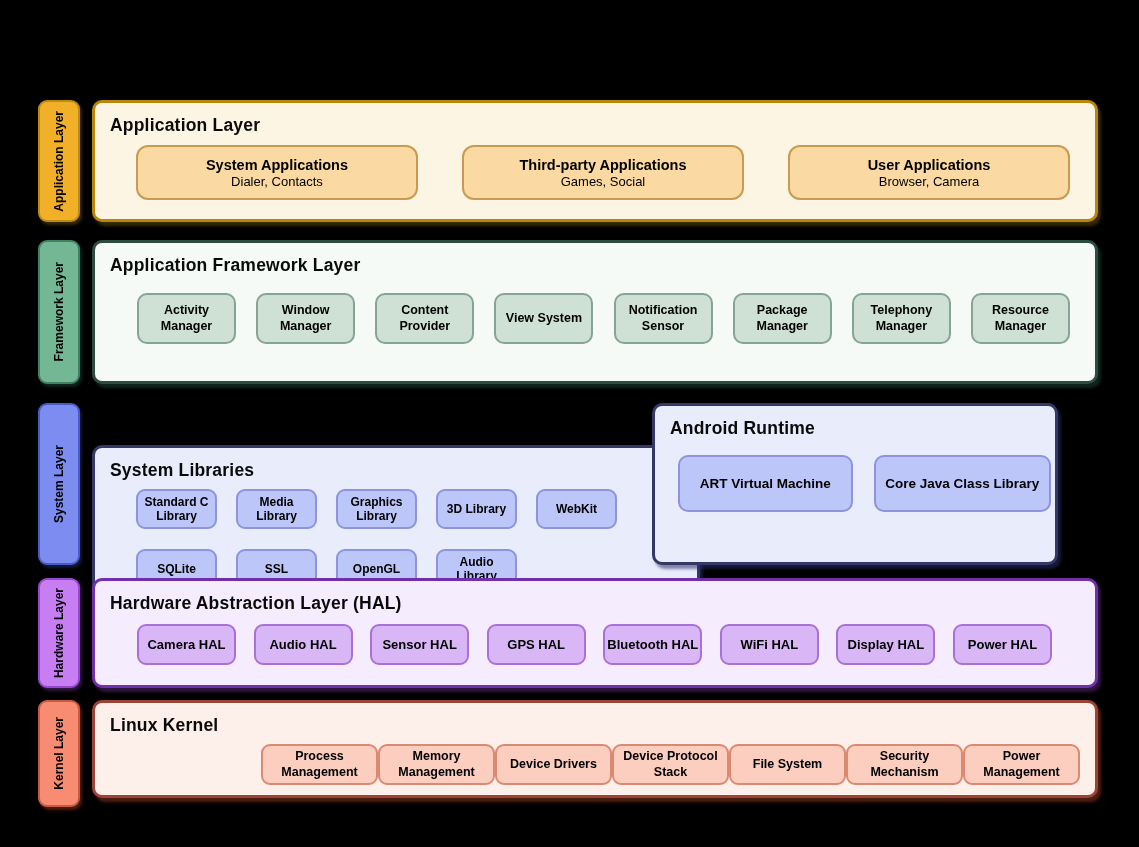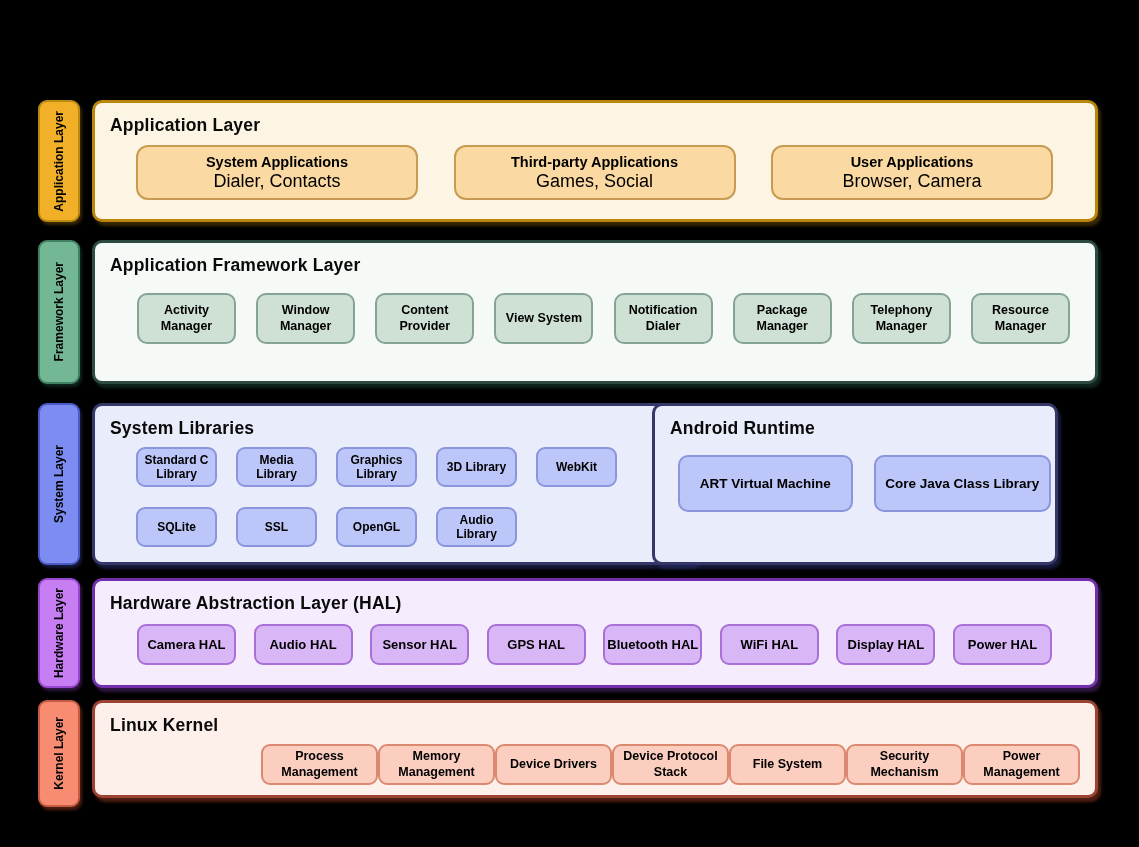--- a/index.html
+++ b/index.html
@@ -43,29 +43,29 @@
   .ptitle{
     margin:0;padding:12px 0 0 15px;font-size:17.5px;font-weight:bold;color:#0a0a0a;
     letter-spacing:.2px;
   }
   .box{
     background:var(--box-bg);border:2px solid var(--box-bd);box-sizing:border-box;
     display:flex;flex-direction:column;align-items:center;justify-content:center;
     text-align:center;color:#000;
   }
   
-  .app-boxes{display:flex;justify-content:space-between;padding:9px 42px 0 41px;}
+  .app-boxes{display:flex;justify-content:space-between;padding:9px 25px 0 41px;}
   .app-box{width:282px;height:55px;border-radius:12px;}
   .app-box .label{font-weight:bold;font-size:14.5px;}
-  .app-box .sub{font-size:18px;margin-top:1px;}
+  .app-box .sub{font-size:13px;margin-top:1px;}
   
   .fw-boxes{display:flex;justify-content:space-between;padding:17px 25px 0 42px;}
   .fw-box{width:99px;height:51px;border-radius:10px;font-weight:bold;font-size:12.5px;line-height:1.25;}
   
-  .panel-libs{width:608px;}
+  .panel-libs{width:608px;margin-top:42px;}
   .panel-rt{left:652px;width:406px;}
   .lib-grid{display:grid;grid-template-columns:repeat(5,81px);column-gap:19px;row-gap:20px;
     margin:8px 0 0 41px;}
   .lib-box{height:40px;border-radius:9px;font-weight:bold;font-size:12px;line-height:1.2;}
   .rt-boxes{display:flex;gap:21px;margin:16px 4px 0 23px;}
   .rt-box{height:57px;border-radius:10px;font-weight:bold;font-size:13.5px;}
   .rt-box.b0{width:177px;}
   .rt-box.b1{width:180px;}
   
   .hal-boxes{display:flex;justify-content:space-between;padding:10px 43px 0 42px;}
@@ -115,21 +115,21 @@
         <div class="box fw-box">
             <span>Window Manager</span>
           </div>
         <div class="box fw-box">
             <span>Content Provider</span>
           </div>
         <div class="box fw-box">
             <span>View System</span>
           </div>
         <div class="box fw-box">
-            <span>Notification Dialer</span>
+            <span>Notification Sensor</span>
           </div>
         <div class="box fw-box">
             <span>Package Manager</span>
           </div>
         <div class="box fw-box">
             <span>Telephony Manager</span>
           </div>
         <div class="box fw-box">
             <span>Resource Manager</span>
           </div>

